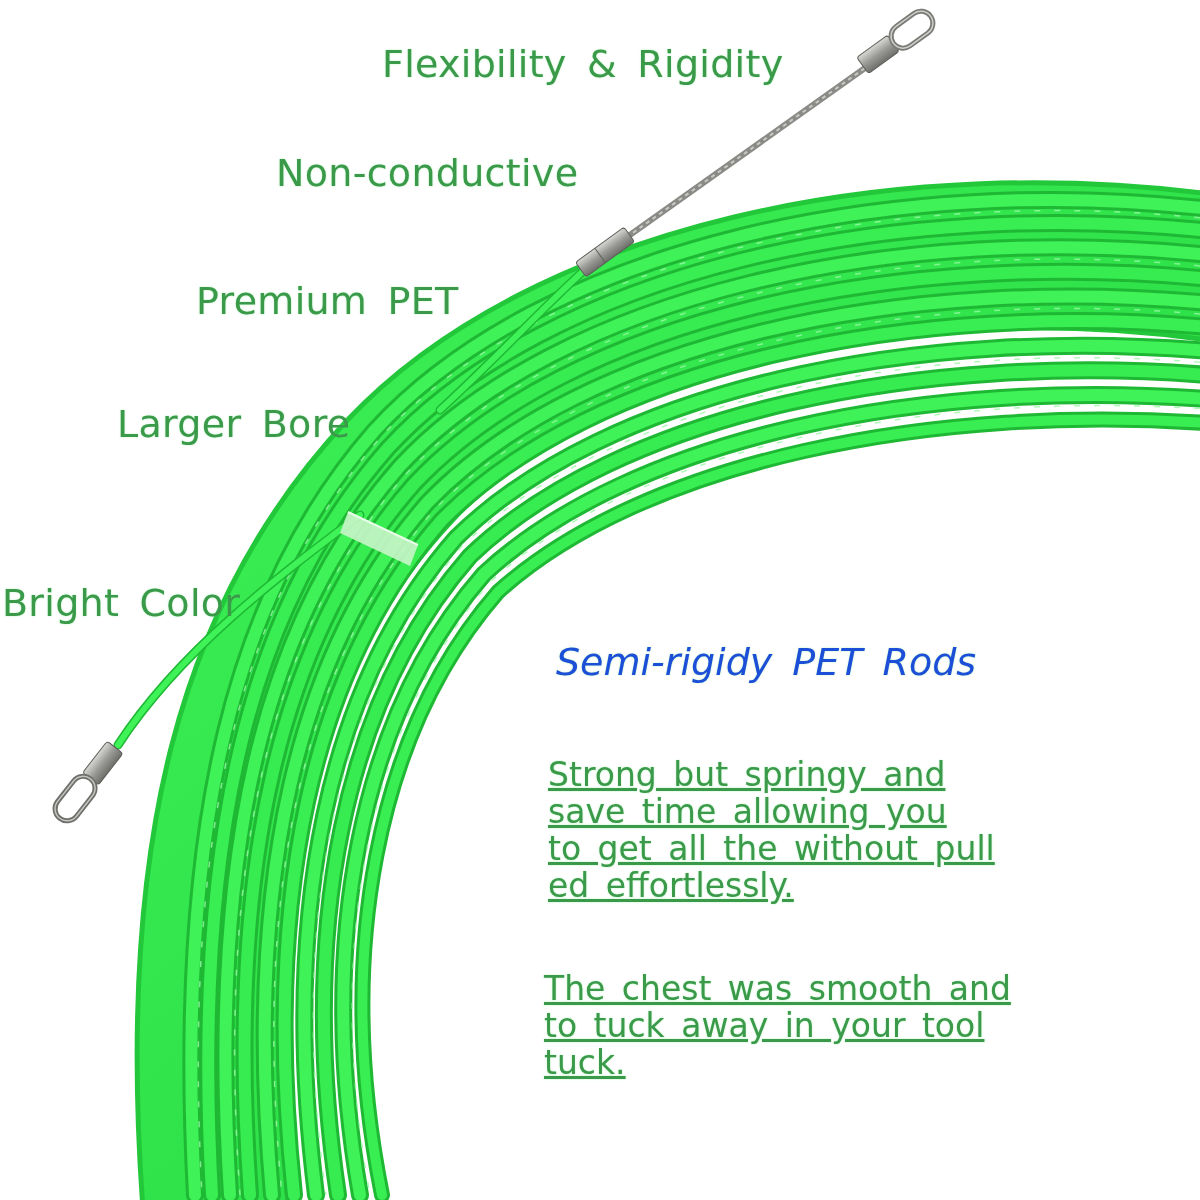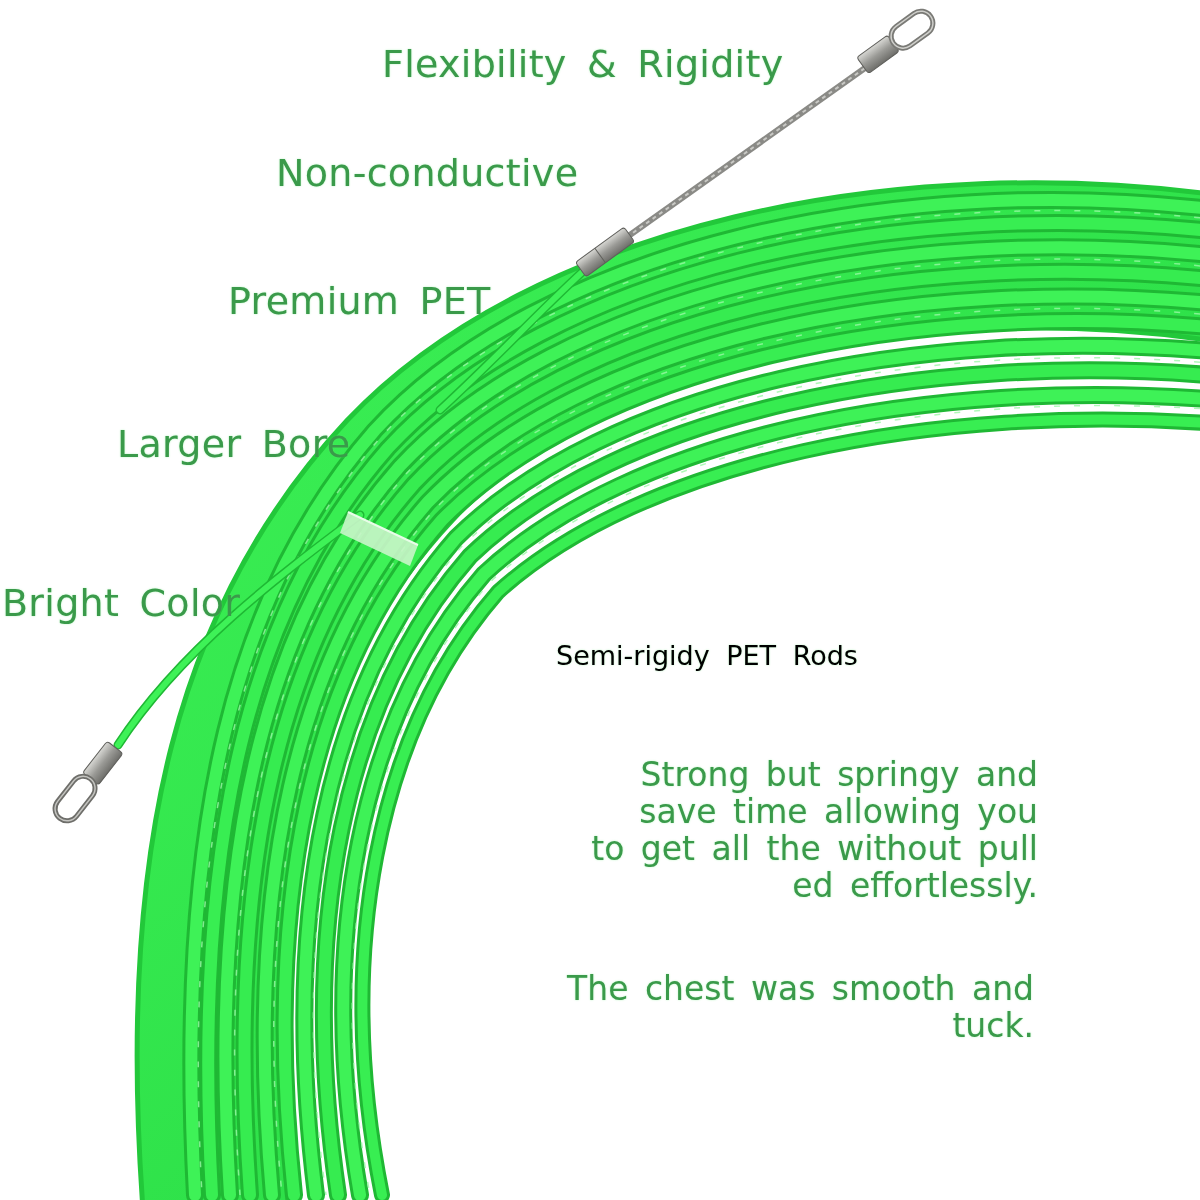--- a/index.html
+++ b/index.html
@@ -12,35 +12,37 @@
       color: #3a9a4a;
       font-size: 38px;
       word-spacing: 8px;
       white-space: nowrap;
       letter-spacing: 0.3px;
       text-shadow: 0 0 2px rgba(90, 230, 110, 0.45);
     }
     .heading {
       position: absolute;
       font-family: "DejaVu Sans", sans-serif;
-      color: #000000;
-      font-size: 27px;
+      color: #1d4ed8;
+      font-size: 38px;
       word-spacing: 8px;
       white-space: nowrap;
       text-shadow: 0 0 2px rgba(90, 230, 110, 0.45);
+      font-style: italic;
     }
     .para {
       position: absolute;
       font-family: "DejaVu Sans", sans-serif;
       color: #3a9a4a;
       font-size: 33px;
       line-height: 37px;
-      text-align: right;
+      text-align: left;
       word-spacing: 6px;
       text-shadow: 0 0 2px rgba(90, 230, 110, 0.45);
+      text-decoration: underline;
     }
     .para span { display: block; white-space: nowrap; }
   </style>
 </head>
 <body>
 
 <div class="canvas">
 
   <svg class="art" viewBox="0 0 1200 1200">
     <defs>
@@ -131,30 +133,31 @@
 
     <g transform="translate(88 782) rotate(-52)">
       <rect x="4" y="-10" width="40" height="20" rx="3" fill="url(#metalGrad)" stroke="#5e5e5a" stroke-width="1"></rect>
       <rect x="-46" y="-12" width="50" height="24" rx="12" fill="none" stroke="#6e6e6a" stroke-width="5"></rect>
       <rect x="-46" y="-12" width="50" height="24" rx="12" fill="none" stroke="#c4c4c0" stroke-width="1.5"></rect>
     </g>
   </svg>
 
   <div class="label" style="left:374px; top:42px;margin-left:8px;">Flexibility &amp; Rigidity</div>
   <div class="label" style="left:276px; top:151px;">Non-conductive</div>
-  <div class="label" style="left:228px; top:279px;">Premium PET</div>
-  <div class="label" style="left:117px; top:422px;">Larger Bore</div>
+  <div class="label" style="left:196px; top:279px;">Premium PET</div>
+  <div class="label" style="left:117px; top:402px;">Larger Bore</div>
   <div class="label" style="left:2px; top:553px;margin-top:28px;">Bright Color</div>
 
   <div class="heading" style="left:556px; top:640px;">Semi-rigidy PET Rods</div>
 
   <div class="para" style="left:548px; top:756px; width:490px;">
     <span>Strong but springy and</span>
     <span>save time allowing you</span>
     <span>to get all the without pull</span>
     <span>ed effortlessly.</span>
   </div>
 
   <div class="para" style="left:544px; top:970px; width:490px;">
     <span>The chest was smooth and</span>
+    <span>to tuck away in your tool</span>
     <span>tuck.</span>
   </div>
 </div>
 
 </body></html>

